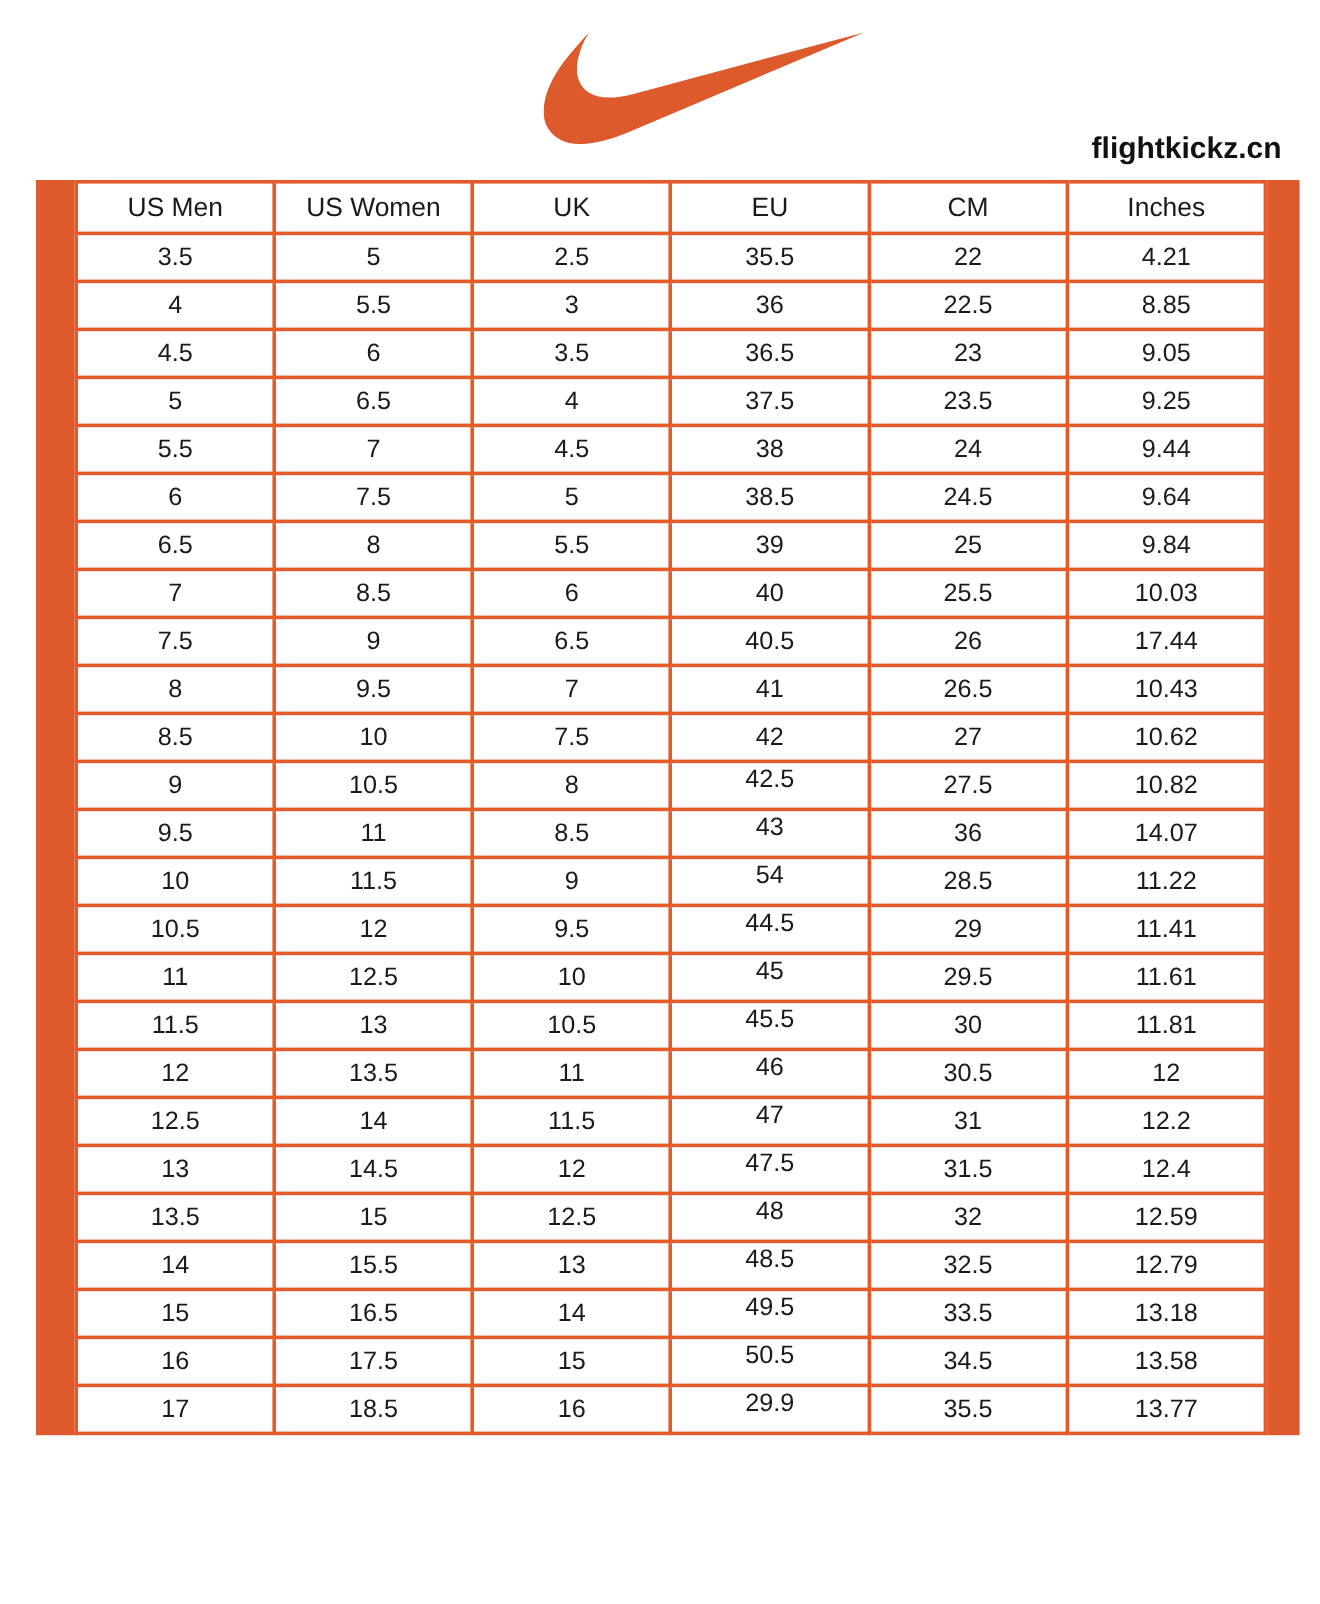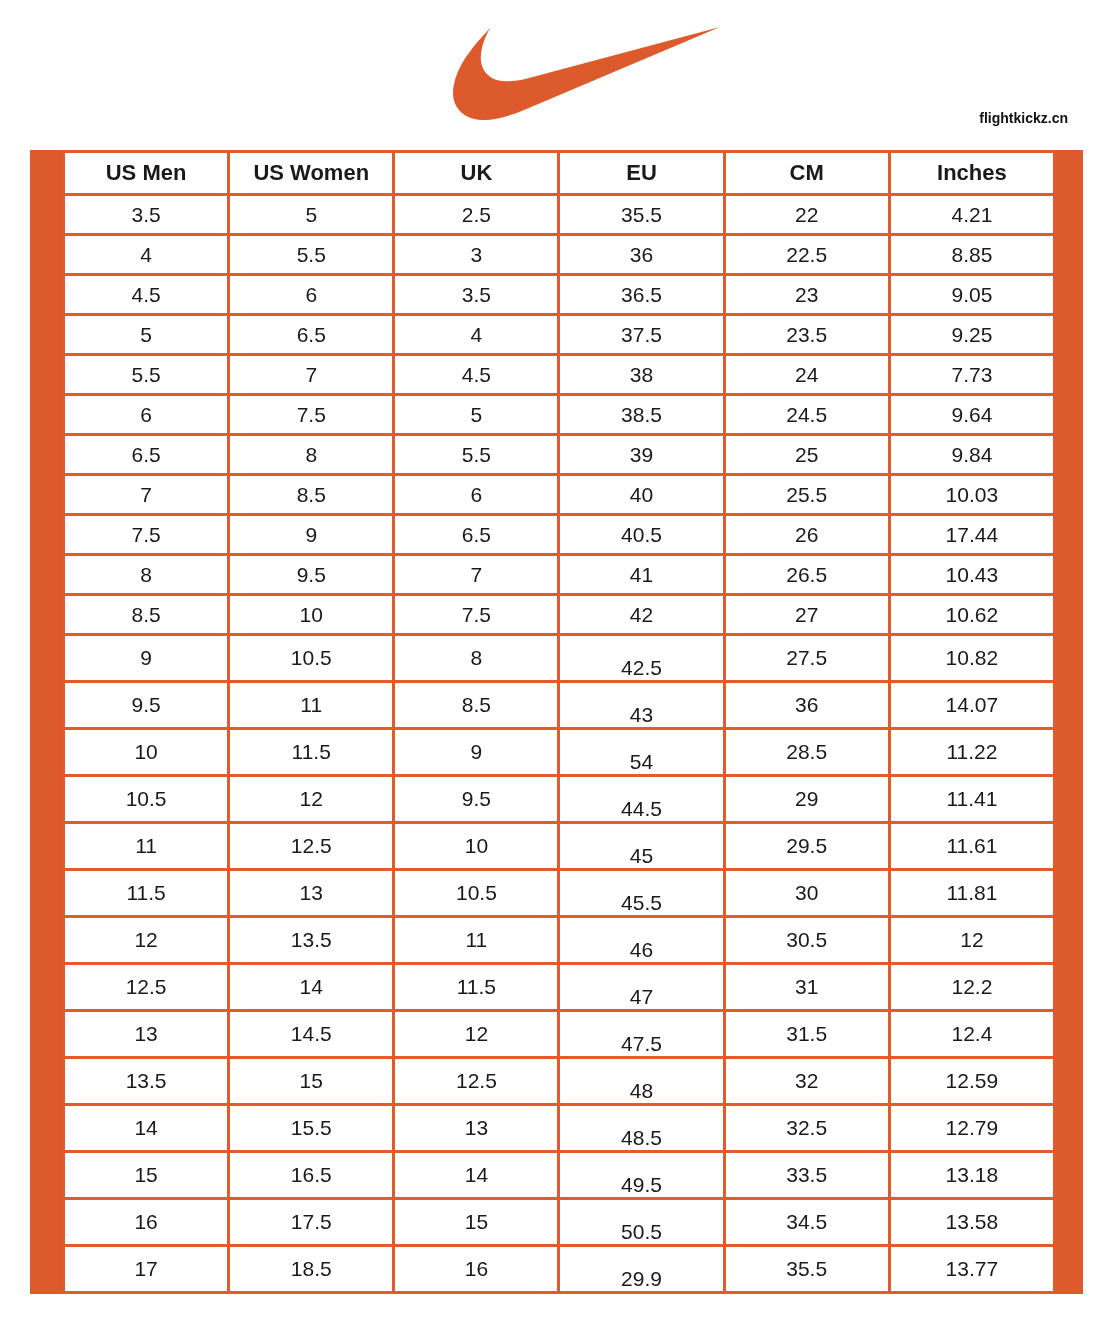--- a/index.html
+++ b/index.html
@@ -27,21 +27,21 @@
     top: 27px;
     width: 267px;
     height: 93px;
   }
   .logo svg { display: block; width: 100%; height: 100%; }
   .logo svg path { fill: var(--accent); }
   .watermark {
     position: absolute;
     right: 32px;
     top: 110px;
-    font-size: 14px;
+    font-size: 25px;
     font-weight: 600;
     color: #111;
     letter-spacing: 0px;
   }
   .chart-wrap {
     position: absolute;
     left: 30px;
     top: 150px;
     display: flex;
     align-items: stretch;
@@ -63,30 +63,30 @@
     border: 3px solid var(--border);
     text-align: center;
     vertical-align: middle;
     color: var(--text);
     background: #fff;
     padding: 0;
   }
   .size-chart th {
     height: 43px;
     font-size: 22px;
-    font-weight: 700;
+    font-weight: 400;
   }
   .size-chart td {
     height: 40px;
     font-size: 21px;
     font-weight: 400;
   }
   .size-chart td.eu-raised {
     vertical-align: top;
-    padding-top: 20px;
+    padding-top: 2px;
   }
 </style>
 </head>
 <body>
 
 <div class="page">
 
   <div class="logo">
     <svg viewBox="0 7.8 24 8.4" preserveAspectRatio="none" xmlns="http://www.w3.org/2000/svg">
       <path d="M24 7.8L6.442 15.276c-1.456.616-2.679.925-3.668.925-1.12 0-1.933-.392-2.437-1.177-.317-.504-.41-1.143-.28-1.918.13-.775.476-1.6 1.036-2.478.467-.71 1.232-1.643 2.297-2.8a6.122 6.122 0 0 0-.784 1.848c-.28 1.195-.028 2.072.756 2.632.373.261.886.392 1.54.392.522 0 1.11-.084 1.764-.252L24 7.8z"></path>
@@ -140,21 +140,21 @@
             <td>37.5</td>
             <td>23.5</td>
             <td>9.25</td>
           </tr>
           <tr>
             <td>5.5</td>
             <td>7</td>
             <td>4.5</td>
             <td>38</td>
             <td>24</td>
-            <td>7.73</td>
+            <td>9.44</td>
           </tr>
           <tr>
             <td>6</td>
             <td>7.5</td>
             <td>5</td>
             <td>38.5</td>
             <td>24.5</td>
             <td>9.64</td>
           </tr>
           <tr>

